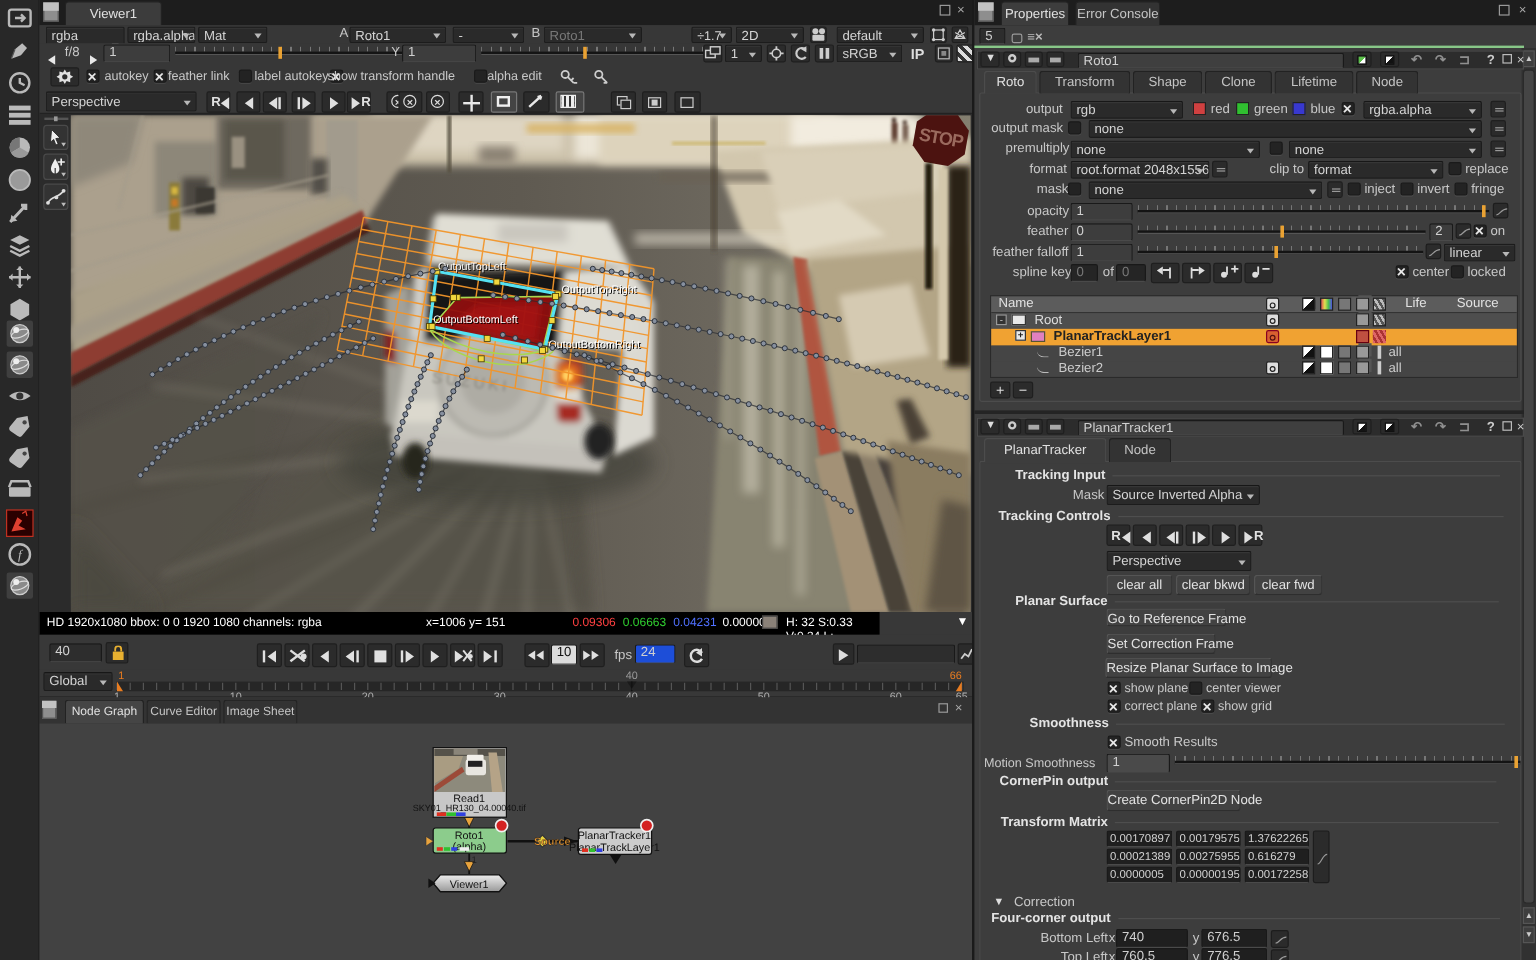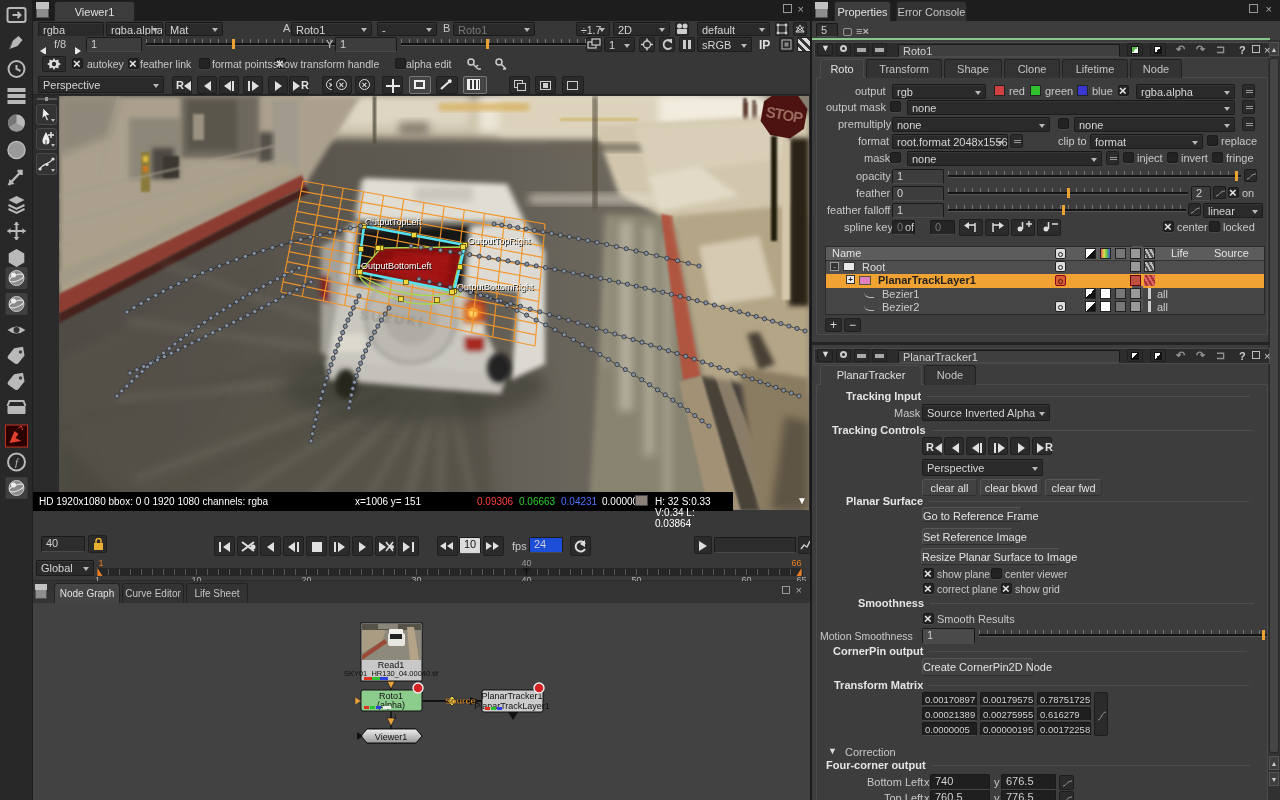--- a/index.html
+++ b/index.html
@@ -218,21 +218,21 @@
         <svg width="14" height="14" style="position:absolute;left:4px;top:0px">
           <path d="M7 1 L8.5 3.5 L11.5 2.5 L11.5 5.5 L14 7 L11.5 8.5 L11.5 11.5 L8.5 10.5 L7 13 L5.5 10.5 L2.5 11.5 L2.5 8.5 L0 7 L2.5 5.5 L2.5 2.5 L5.5 3.5 Z" fill="#e0e0e0"></path>
           <circle cx="7" cy="7" r="2.2" fill="#2b2b2b"></circle>
         </svg>
       </div>
     <div class="ck on" style="left:39px;top:4px"></div>
       <div class="lbl" style="left:54px;top:4px;font-size:10.5px">autokey</div>
     <div class="ck on" style="left:95px;top:4px"></div>
       <div class="lbl" style="left:107px;top:4px;font-size:10.5px">feather link</div>
     <div class="ck" style="left:166px;top:4px"></div>
-      <div class="lbl" style="left:179px;top:4px;font-size:10.5px">format points</div>
+      <div class="lbl" style="left:179px;top:4px;font-size:10.5px">label autokey</div>
     <div class="ck on" style="left:242px;top:4px"></div>
       <div class="lbl" style="left:240px;top:4px;font-size:10.5px">show transform handle</div>
     <div class="ck" style="left:362px;top:4px"></div>
       <div class="lbl" style="left:373px;top:4px;font-size:10.5px">alpha edit</div>
     <div class="abs" style="left:433px;top:3px"><svg width="52" height="15">
           <g stroke="#ccc" stroke-width="1.5" fill="none">
             <circle cx="5" cy="5" r="3"></circle>
             <path d="M7 7 L12 12 M10 10 l2 -2 M12 12 h3"></path>
           </g>
           <g stroke="#ccc" stroke-width="1.5" fill="none">
@@ -817,21 +817,21 @@
         <svg width="19" height="19" style="position:absolute;left:0;top:1px">
           <path d="M3 14 C6 8 12 10 16 4" stroke="#ddd" stroke-width="1.3" fill="none"></path>
           <circle cx="3" cy="14" r="1.6" fill="#ddd"></circle>
           <circle cx="10" cy="9.5" r="1.6" fill="#ddd"></circle>
           <circle cx="16" cy="4" r="1.6" fill="#ddd"></circle>
         </svg>
         <span style="position:absolute;right:1px;bottom:0px;width:0;height:0;border:2.5px solid transparent;border-top:3.5px solid #bbb"></span>
       </div>
     </div>
 
-  <div class="abs" style="left:0;top:492px;width:700px;height:19px;background:#000;color:#fff;font-size:10px">
+  <div class="abs" style="left:0;top:510px;width:700px;height:19px;background:#000;color:#fff;font-size:10px">
     <div class="abs" style="left:6px;top:4px">HD 1920x1080 bbox: 0 0 1920 1080 channels: rgba</div>
     <div class="abs" style="left:322px;top:4px">x=1006 y= 151</div>
     <div class="abs" style="left:444px;top:4px;color:#ff4040">0.09306</div>
     <div class="abs" style="left:486px;top:4px;color:#30d030">0.06663</div>
     <div class="abs" style="left:528px;top:4px;color:#5070ff">0.04231</div>
     <div class="abs" style="left:569px;top:4px">0.00000</div>
     <div class="abs" style="left:602px;top:3px;width:13px;height:11px;background:#8a8178;border:1px solid #444"></div>
     <div class="abs" style="left:622px;top:4px">H: 32 S:0.33 V:0.34  L: 0.03864</div>
     <div class="abs" style="left:764px;top:3px;color:#fff">▼</div>
   </div>
@@ -997,21 +997,21 @@
           <text x="457.5" y="7" font-size="9" fill="#999" font-family="Liberation Sans">40</text>
         </svg>
       </div>
   </div>
 
   <div class="abs" style="left:0;top:581px;width:777px;height:22px;background:#333">
     <div class="abs" style="left:2px;top:3px;width:12px;height:15px;background:#8e8e8e;border:1px solid #555"></div>
     <div class="abs" style="left:2px;top:3px;width:12px;height:6px;background:#c2c2c2"></div>
     <div class="tab act" style="left:21px;top:2px;width:66px;height:20px;line-height:19px;background:#454545;font-size:10px">Node Graph</div>
     <div class="tab" style="left:89px;top:2px;width:62px;height:20px;line-height:19px;font-size:10px">Curve Editor</div>
-    <div class="tab" style="left:153px;top:2px;width:62px;height:20px;line-height:19px;font-size:10px">Life Sheet</div>
+    <div class="tab" style="left:153px;top:2px;width:62px;height:20px;line-height:19px;font-size:10px">Image Sheet</div>
     <div class="abs" style="right:20px;top:5px;width:8px;height:8px;border:1px solid #999"></div>
     <div class="abs" style="right:8px;top:3px;color:#aaa;font-size:11px">×</div>
   </div>
 
   <div class="abs" id="nodegraph" style="left:0;top:603px;width:777px;height:197px;background:#424242;overflow:hidden">
       <svg width="777" height="197" style="position:absolute;left:0;top:0">
         <line x1="358" y1="78" x2="358" y2="87" stroke="#111" stroke-width="1.5"></line>
         <path d="M358 78 l-4 0 l4 8 l4 -8 z" fill="#e8a33d" stroke="#111" stroke-width="0.6"></path>
         <line x1="358" y1="108" x2="358" y2="126" stroke="#111" stroke-width="1.5"></line>
         <path d="M354 115 l4 8 l4 -8 z" fill="#e8a33d" stroke="#111" stroke-width="0.6"></path>
@@ -1215,21 +1215,21 @@
     </div>
   <div class="curvebtn" style="left:376px;top:203px">
       <svg width="11" height="11">
         <path d="M1 8 C4 8 5 3 10 3" stroke="#999" fill="none"></path>
       </svg>
     </div>
   <div class="dd" style="left:391px;top:203px;width:60px;height:15px">linear<i></i></div>
 
   <div class="lbl" style="left:32px;top:221px">spline key</div>
   <div class="fld" style="left:80px;top:220px;width:23px;height:15px;color:#777">0</div>
-  <div class="lbl" style="left:93px;top:221px">of</div>
+  <div class="lbl" style="left:107px;top:221px">of</div>
   <div class="fld" style="left:118px;top:220px;width:25px;height:15px;color:#777">0</div>
   <div class="tb" style="left:147px;top:219px;width:24px;height:17px">
       <svg width="20" height="13" style="position:absolute;left:2px;top:1px">
         <path d="M13 2 v9 M13 4 l-6 0" stroke="#ddd" stroke-width="1.5"></path>
         <path d="M7 1 l-5 3.5 l5 3.5 z" fill="#ddd"></path>
       </svg>
     </div>
   <div class="tb" style="left:173px;top:219px;width:24px;height:17px">
       <svg width="20" height="13" style="position:absolute;left:2px;top:1px">
         <path d="M5 2 v9 M5 4 l6 0" stroke="#ddd" stroke-width="1.5"></path>
@@ -1377,21 +1377,21 @@
         <span style="position:absolute;left:4px;top:5px;width:0;height:0;border:5px solid transparent;border-left:7px solid #e0e0e0;border-right:none"></span>
         <span style="position:absolute;left:12px;top:3px;font-size:11px;font-weight:bold;color:#e0e0e0">R</span>
       </div>
     </div>
   <div class="dd" style="left:110px;top:459px;width:121px;height:17px;line-height:15px">Perspective<i></i></div>
   <div class="btn" style="left:110px;top:479px;width:55px;height:17px;line-height:16px">clear all</div>
   <div class="btn" style="left:168px;top:479px;width:62px;height:17px;line-height:16px">clear bkwd</div>
   <div class="btn" style="left:233px;top:479px;width:57px;height:17px;line-height:16px">clear fwd</div>
   <div class="sect" style="left:34px;top:495px;--lw:320px">Planar Surface</div>
   <div class="btn" style="left:110px;top:507px;width:100px;height:15px;line-height:16px">Go to Reference Frame</div>
-  <div class="btn" style="left:110px;top:528px;width:91px;height:17px;line-height:16px">Set Reference Image</div>
+  <div class="btn" style="left:110px;top:528px;width:91px;height:17px;line-height:16px">Set Correction Frame</div>
   <div class="btn" style="left:109px;top:548px;width:139px;height:17px;line-height:16px">Resize Planar Surface to Image</div>
   <div class="ck on" style="left:111px;top:568px"></div>
     <div class="lbl" style="left:125px;top:568px;font-size:10.5px">show plane</div>
   <div class="ck" style="left:179px;top:568px"></div>
     <div class="lbl" style="left:193px;top:568px;font-size:10.5px">center viewer</div>
   <div class="ck on" style="left:111px;top:583px"></div>
     <div class="lbl" style="left:125px;top:583px;font-size:10.5px">correct plane</div>
   <div class="ck on" style="left:189px;top:583px"></div>
     <div class="lbl" style="left:203px;top:583px;font-size:10.5px">show grid</div>
   <div class="sect" style="left:46px;top:597px;--lw:324px">Smoothness</div>
@@ -1402,21 +1402,21 @@
   <div class="slider" style="left:167px;top:629px;width:288px">
       <div class="tk"></div>
       <div class="gr"></div>
       <div class="hd" style="left:283px"></div>
     </div>
   <div class="sect" style="left:21px;top:645px;--lw:318px">CornerPin output</div>
   <div class="btn" style="left:110px;top:658px;width:112px;height:18px;line-height:17px">Create CornerPin2D Node</div>
   <div class="sect" style="left:22px;top:679px;--lw:320px">Transform Matrix</div>
   <div class="fld" style="left:110px;top:692px;width:55px;height:14px;background:#1f1f1f;font-size:9.5px;padding:0 2px">0.00170897</div>
   <div class="fld" style="left:168px;top:692px;width:54px;height:14px;background:#1f1f1f;font-size:9.5px;padding:0 2px">0.00179575</div>
-  <div class="fld" style="left:225px;top:692px;width:54px;height:14px;background:#1f1f1f;font-size:9.5px;padding:0 2px">0.78751725</div>
+  <div class="fld" style="left:225px;top:692px;width:54px;height:14px;background:#1f1f1f;font-size:9.5px;padding:0 2px">1.37622265</div>
   <div class="fld" style="left:110px;top:707px;width:55px;height:14px;background:#1f1f1f;font-size:9.5px;padding:0 2px">0.00021389</div>
   <div class="fld" style="left:168px;top:707px;width:54px;height:14px;background:#1f1f1f;font-size:9.5px;padding:0 2px">0.00275955</div>
   <div class="fld" style="left:225px;top:707px;width:54px;height:14px;background:#1f1f1f;font-size:9.5px;padding:0 2px">0.616279</div>
   <div class="fld" style="left:110px;top:722px;width:55px;height:14px;background:#1f1f1f;font-size:9.5px;padding:0 2px">0.0000005</div>
   <div class="fld" style="left:168px;top:722px;width:54px;height:14px;background:#1f1f1f;font-size:9.5px;padding:0 2px">0.00000195</div>
   <div class="fld" style="left:225px;top:722px;width:54px;height:14px;background:#1f1f1f;font-size:9.5px;padding:0 2px">0.00172258</div>
   <div class="curvebtn" style="left:282px;top:692px;width:14px;height:44px">
       <svg width="12" height="42">
         <path d="M2 26 C5 26 6 18 10 18" stroke="#999" fill="none"></path>
       </svg>

